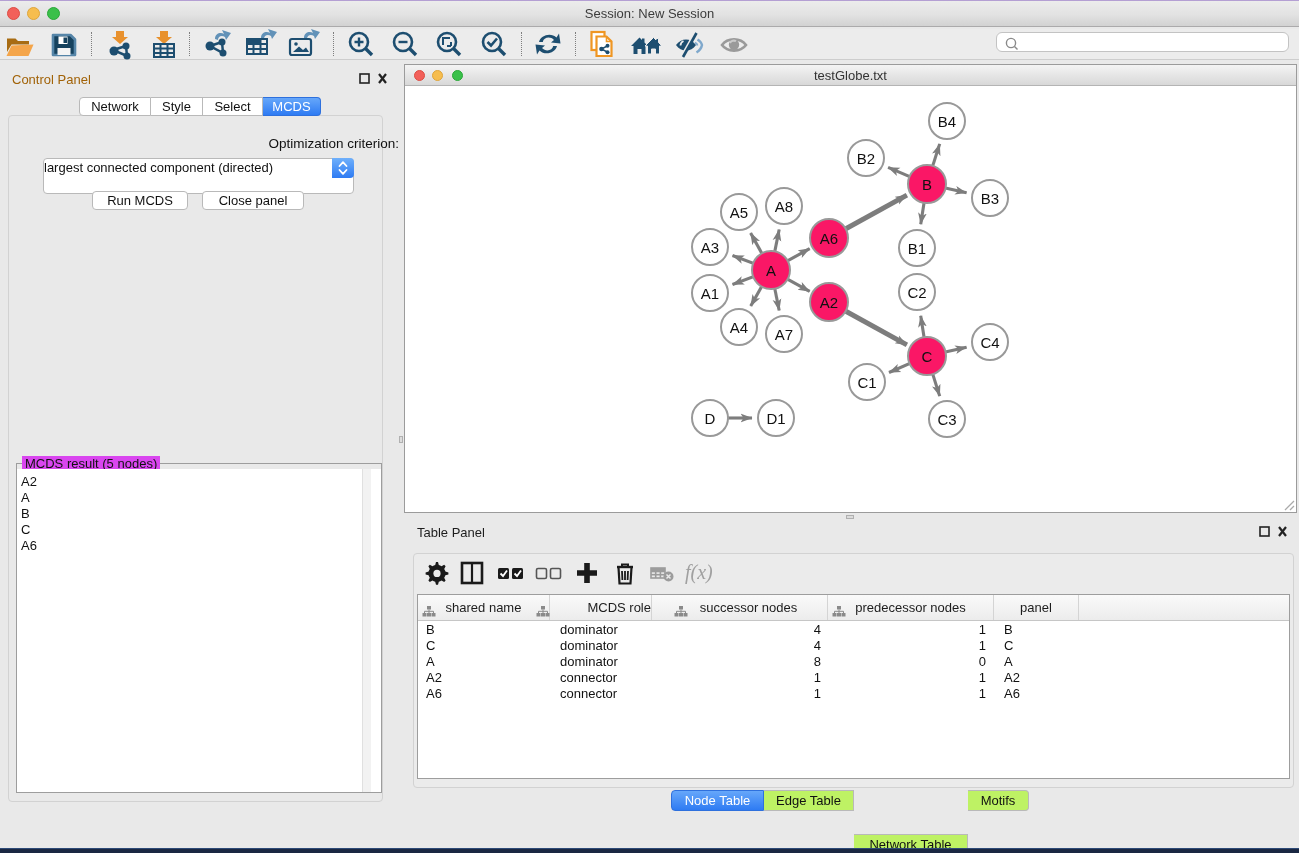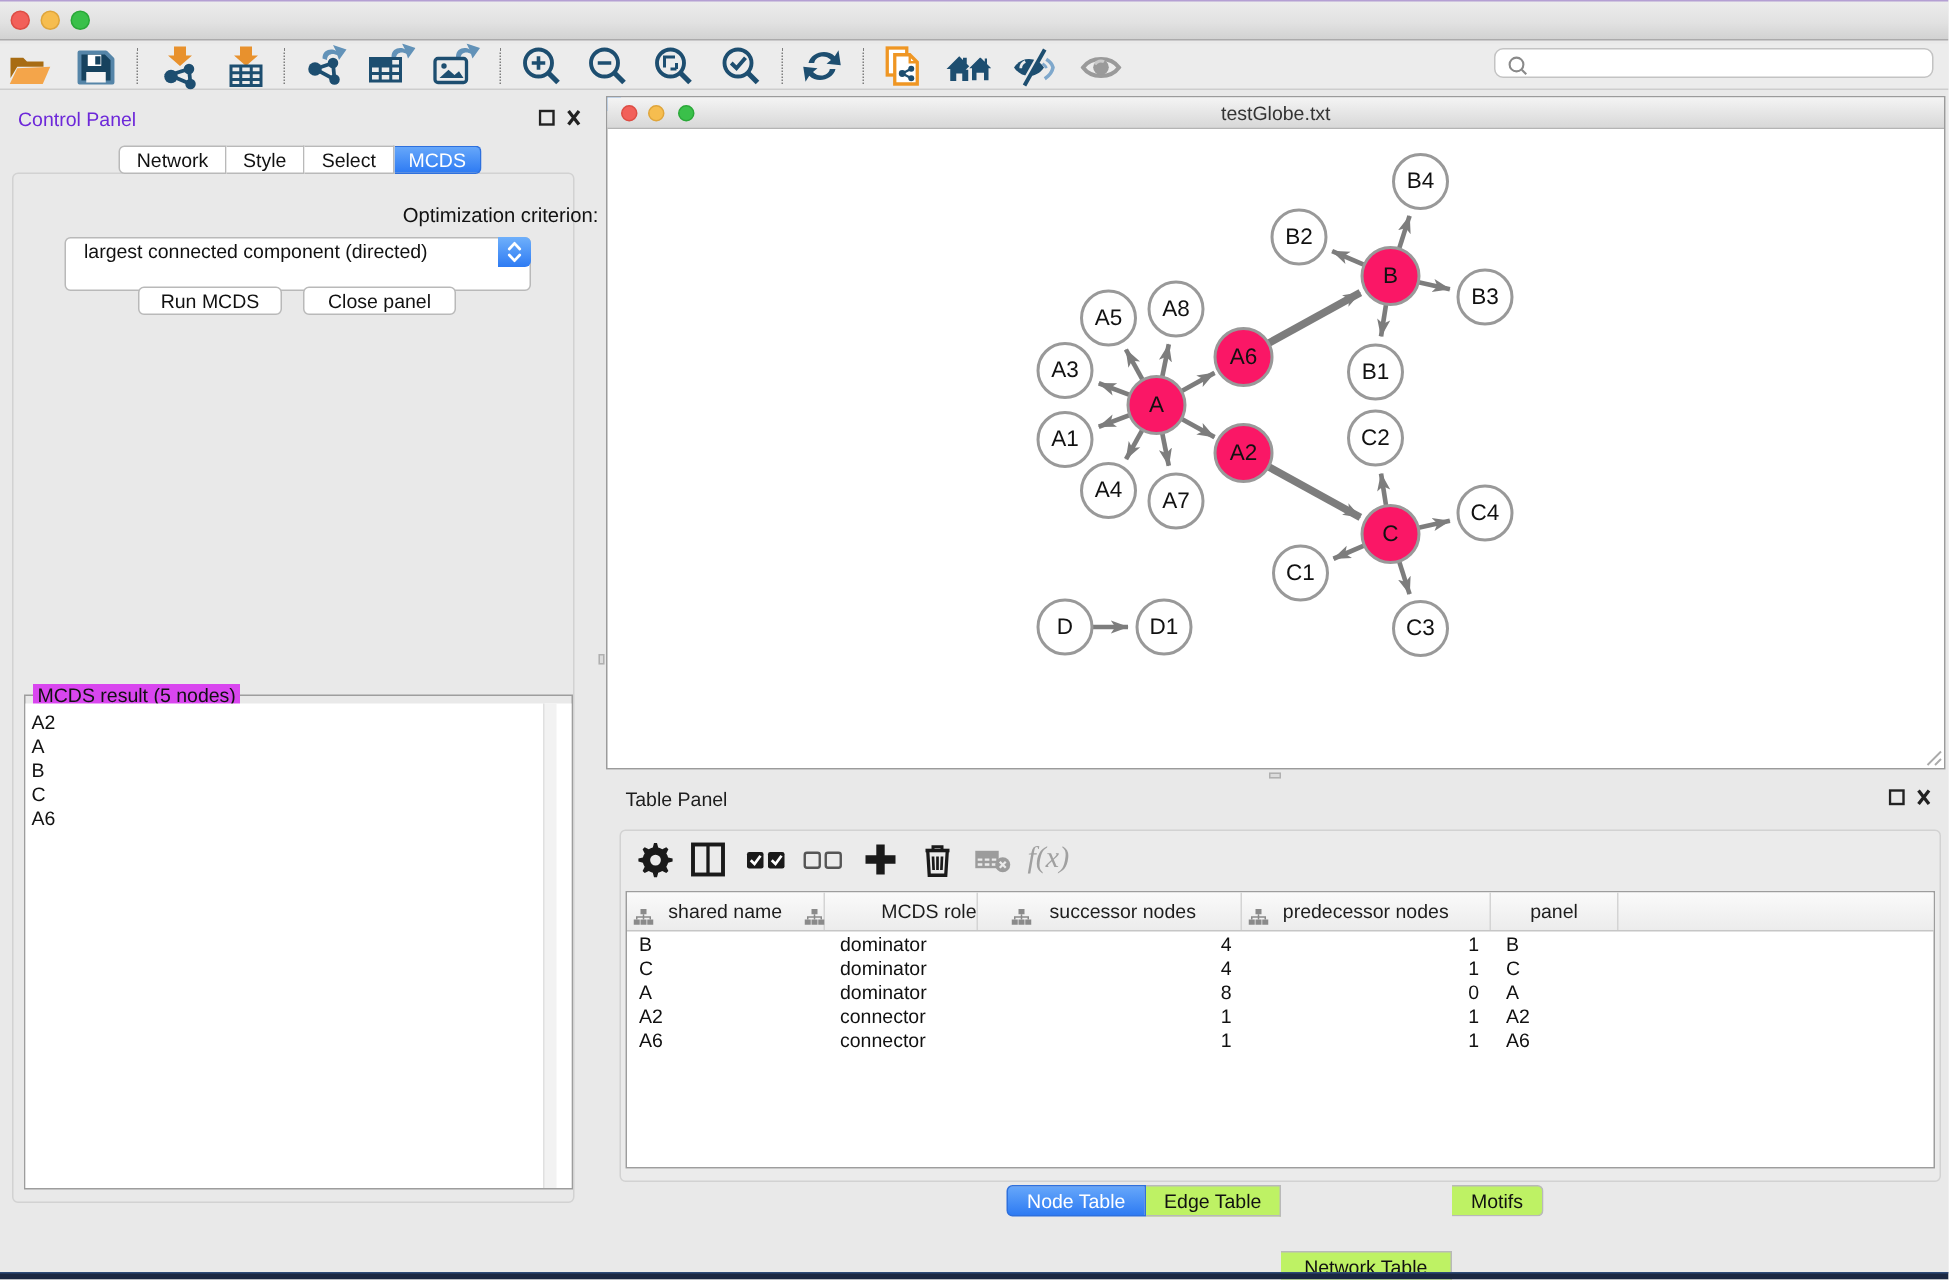--- a/index.html
+++ b/index.html
@@ -9,25 +9,25 @@
 
 #titlebar { left:0; top:0; width:1299px; height:27px; background:linear-gradient(180deg,#ececec 0%,#e2e2e2 55%,#d2d2d2 100%); border-top:1px solid #b49fd3; border-bottom:1px solid #abaaab; }
 .tl { position:absolute; top:6px; width:13px; height:13px; border-radius:50%; }
 #title-text { position:absolute; top:5px; left:0; width:100%; text-align:center; font-size:13px; color:#3c3c3c; }
 
 #toolbar { left:0; top:29px; width:1299px; height:31px; background:#ececec; border-bottom:1px solid #cdcdcd; }
 .tsep { position:absolute; top:3px; height:24px; width:0; border-left:1px dotted #7e7e7e; }
 .ticon { position:absolute; top:0px; }
 #searchbox { position:absolute; left:996px; top:3px; width:293px; height:20px; background:#ffffff; border:1px solid #c3c3c3; border-radius:6px; }
 
-#cp-title { left:12px; top:72px; font-size:13px; color:#6d28d9; }
+#cp-title { left:12px; top:72px; font-size:13px; color:#a16207; }
 #cp-box { left:8px; top:115px; width:375px; height:687px; border:1px solid #d2d2d2; border-radius:4px; background:#e9e9e9; }
 .tab { position:absolute; top:97px; height:19px; background:#ffffff; border:1px solid #b9b9b9; border-left:none; font-size:13px; color:#111; text-align:center; line-height:18px; }
 
-#dd { left:43px; top:158px; width:311px; height:36px; background:#fff; border:1px solid #b9b9b9; border-radius:4px; font-size:13px; color:#111; line-height:18px; padding-left:12px; }
+#dd { left:43px; top:158px; width:311px; height:36px; background:#fff; border:1px solid #b9b9b9; border-radius:4px; font-size:13px; color:#111; line-height:18px; }
 #dd-btn { left:332px; top:158px; width:22px; height:20px; border-radius:0 4px 4px 0; background:linear-gradient(180deg,#6fb0fb,#2e7bf3); }
 .btn { position:absolute; height:19px; background:#ffffff; border:1px solid #b9b9b9; border-radius:4px; font-size:13px; color:#111; text-align:center; line-height:17px; }
 
 #grp { left:16px; top:463px; width:366px; height:330px; border:1px solid #9d9d9d; }
 #grp-label { left:22px; top:456px; background:#d946ef; padding:0 3px; font-size:13px; color:#111; }
 #grp-list { left:17px; top:469px; width:364px; height:323px; background:#ffffff; }
 #grp-sb { position:absolute; left:345px; top:0px; width:9px; height:323px; background:#f2f2f2; border-left:1px solid #e0e0e0; }
 .li { position:absolute; left:4px; font-size:13px; color:#111; }
 
 #netwin { left:404px; top:64px; width:893px; height:449px; border:1px solid #9b9b9b; background:#ffffff; }
@@ -50,20 +50,21 @@
 #listbtn { position:absolute; left:9px; top:8px; width:27px; height:19px; background:#f4f4f4; border:1px solid #a9a9a9; border-radius:2px; }
 </style>
 </head>
 <body>
 <div id="app">
 
   <div class="abs" id="titlebar">
     <div class="tl" style="left:7px; background:#f2605a; border:1px solid #dd4d44;"></div>
     <div class="tl" style="left:27px; background:#f6bd4f; border:1px solid #dfa53b;"></div>
     <div class="tl" style="left:47px; background:#3ac04a; border:1px solid #2aa838;"></div>
+    <div id="title-text">Session: New Session</div>
   </div>
 
   <div class="abs" id="toolbar">
     <svg class="ticon" style="left:3px;" width="34" height="31" viewBox="0 0 34 31">
         <path d="M4 9.5 L12.5 9.5 L15 12 L26 12 L26 15.5 L8.5 15.5 L4 23 Z" fill="#a86c13"></path>
         <path d="M8.5 16.5 L30.5 15.5 L25.5 27 L3.5 27 Z" fill="#f4a54a"></path>
       </svg>
     <svg class="ticon" style="left:47px;" width="34" height="31" viewBox="0 0 34 31">
         <path d="M6 6 L23.5 6 L28 10.5 L28 26 L6 26 Z" fill="#16425e" stroke="#5585a8" stroke-width="2.6" stroke-linejoin="round"></path>
         <rect x="11.5" y="7.5" width="9" height="7.5" fill="#fff"></rect>

